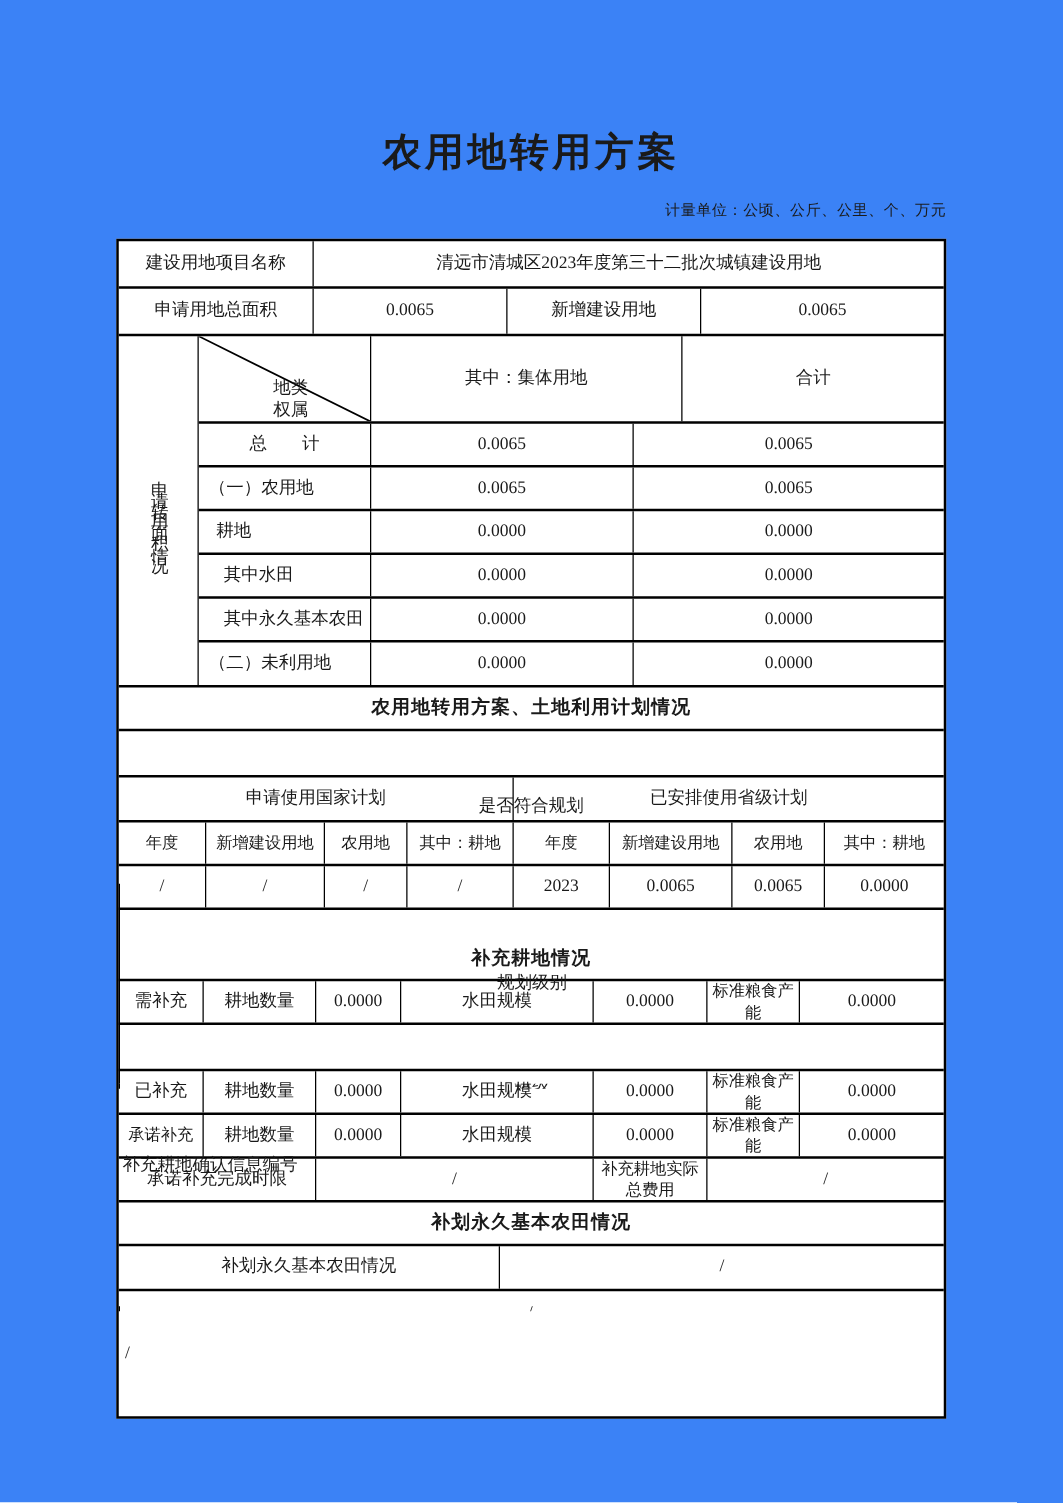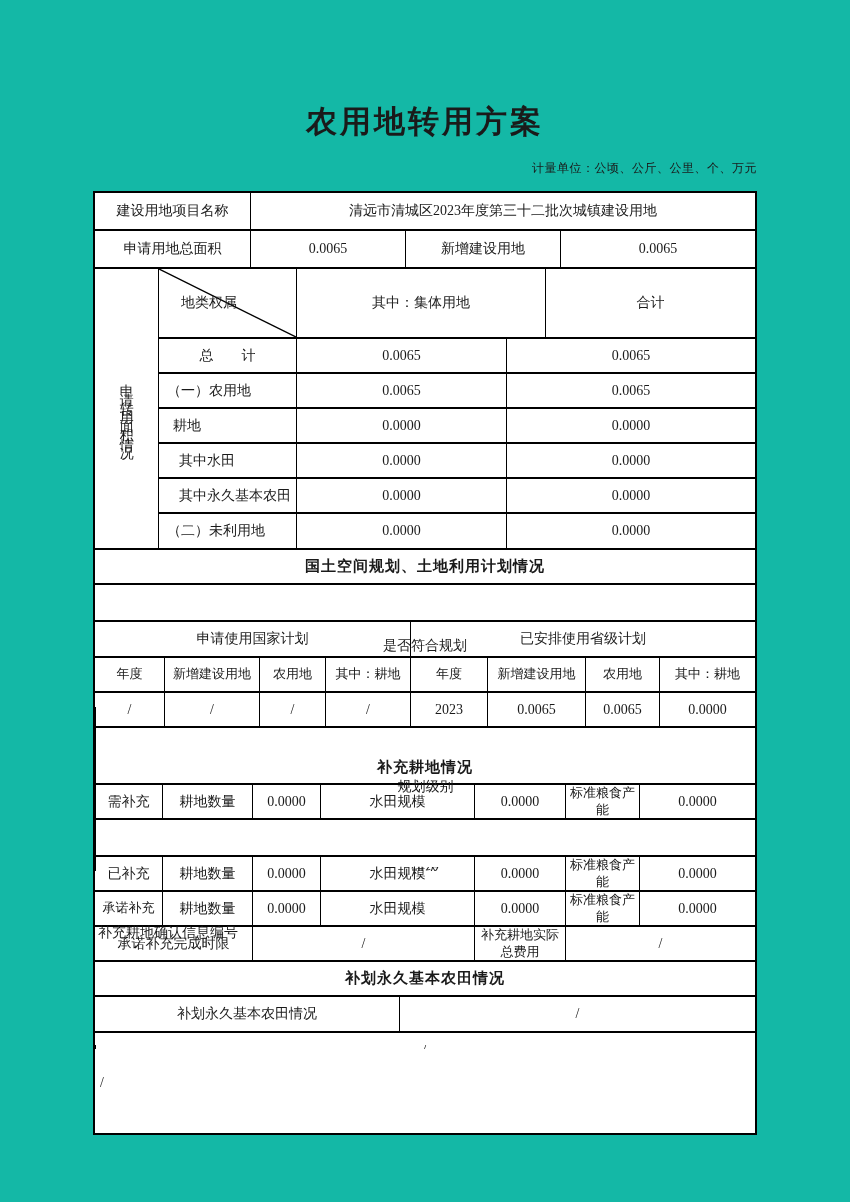--- a/index.html
+++ b/index.html
@@ -1,19 +1,19 @@
 <!DOCTYPE html>
 <html><head>
 <meta charset="utf-8">
 <style>
   html,body{margin:0;padding:0;background:#ffffff;}
   .page{
     position:relative;
     width:850px;height:1202px;
-    background:#14b8a6;
+    background:#3b82f6;
     color:#1a1a1a;
     font-family:"Liberation Serif","DejaVu Serif",serif;
     overflow:hidden;
   }
   .doc-title{
     position:absolute;top:101px;left:0;width:100%;
     text-align:center;
     font-size:31px;font-weight:bold;letter-spacing:3px;
   }
   .unit-note{
@@ -60,22 +60,22 @@
   .conv-total{flex:0 0 210px;}
   .conv-coll{flex:1 1 auto;}
   .ind1{justify-content:flex-start;text-align:left;padding-left:8px;}
   .ind2{justify-content:flex-start;text-align:center;padding-left:14px;}
   .ind3{justify-content:flex-start;text-align:left;padding-left:20px;}
   
   .diag{position:relative;padding:0;}
   .diag svg{position:absolute;top:0;left:0;width:100%;height:100%;}
   .diag .diag-inner{
     position:absolute;top:0;left:0;width:100%;height:100%;
-    display:flex;align-items:center;justify-content:flex-start;
-    box-sizing:border-box;padding:0 12px 0 22px;
+    display:flex;align-items:center;justify-content:flex-end;
+    box-sizing:border-box;padding:0 12px 0 22px;flex-direction:column;
   }
   .remark-cell{align-items:center;justify-content:flex-start;text-align:left;padding-left:5px;}
 </style>
 </head>
 <body>
 
 <div class="page">
 
   <div class="doc-title">农用地转用方案</div>
   <div class="unit-note">计量单位：公顷、公斤、公里、个、万元</div>
@@ -139,21 +139,21 @@
         </div>
         <div class="sr h34">
           <div class="c conv-label ind1">（二）未利用地</div>
           <div class="c conv-total">0.0000</div>
           <div class="c conv-coll">0.0000</div>
         </div>
       </div>
     </div>
 
     <div class="r h33">
-      <div class="c grow sec-title">国土空间规划、土地利用计划情况</div>
+      <div class="c grow sec-title">农用地转用方案、土地利用计划情况</div>
     </div>
 
     <div class="r h35">
       <div class="c" style="flex:0 0 122px">是否符合规划</div>
       <div class="c" style="flex:0 0 160px">规划级别</div>
       <div class="c grow">镇级</div>
     </div>
 
     <div class="r h34">
       <div class="c" style="flex:0 0 315px">申请使用国家计划</div>

